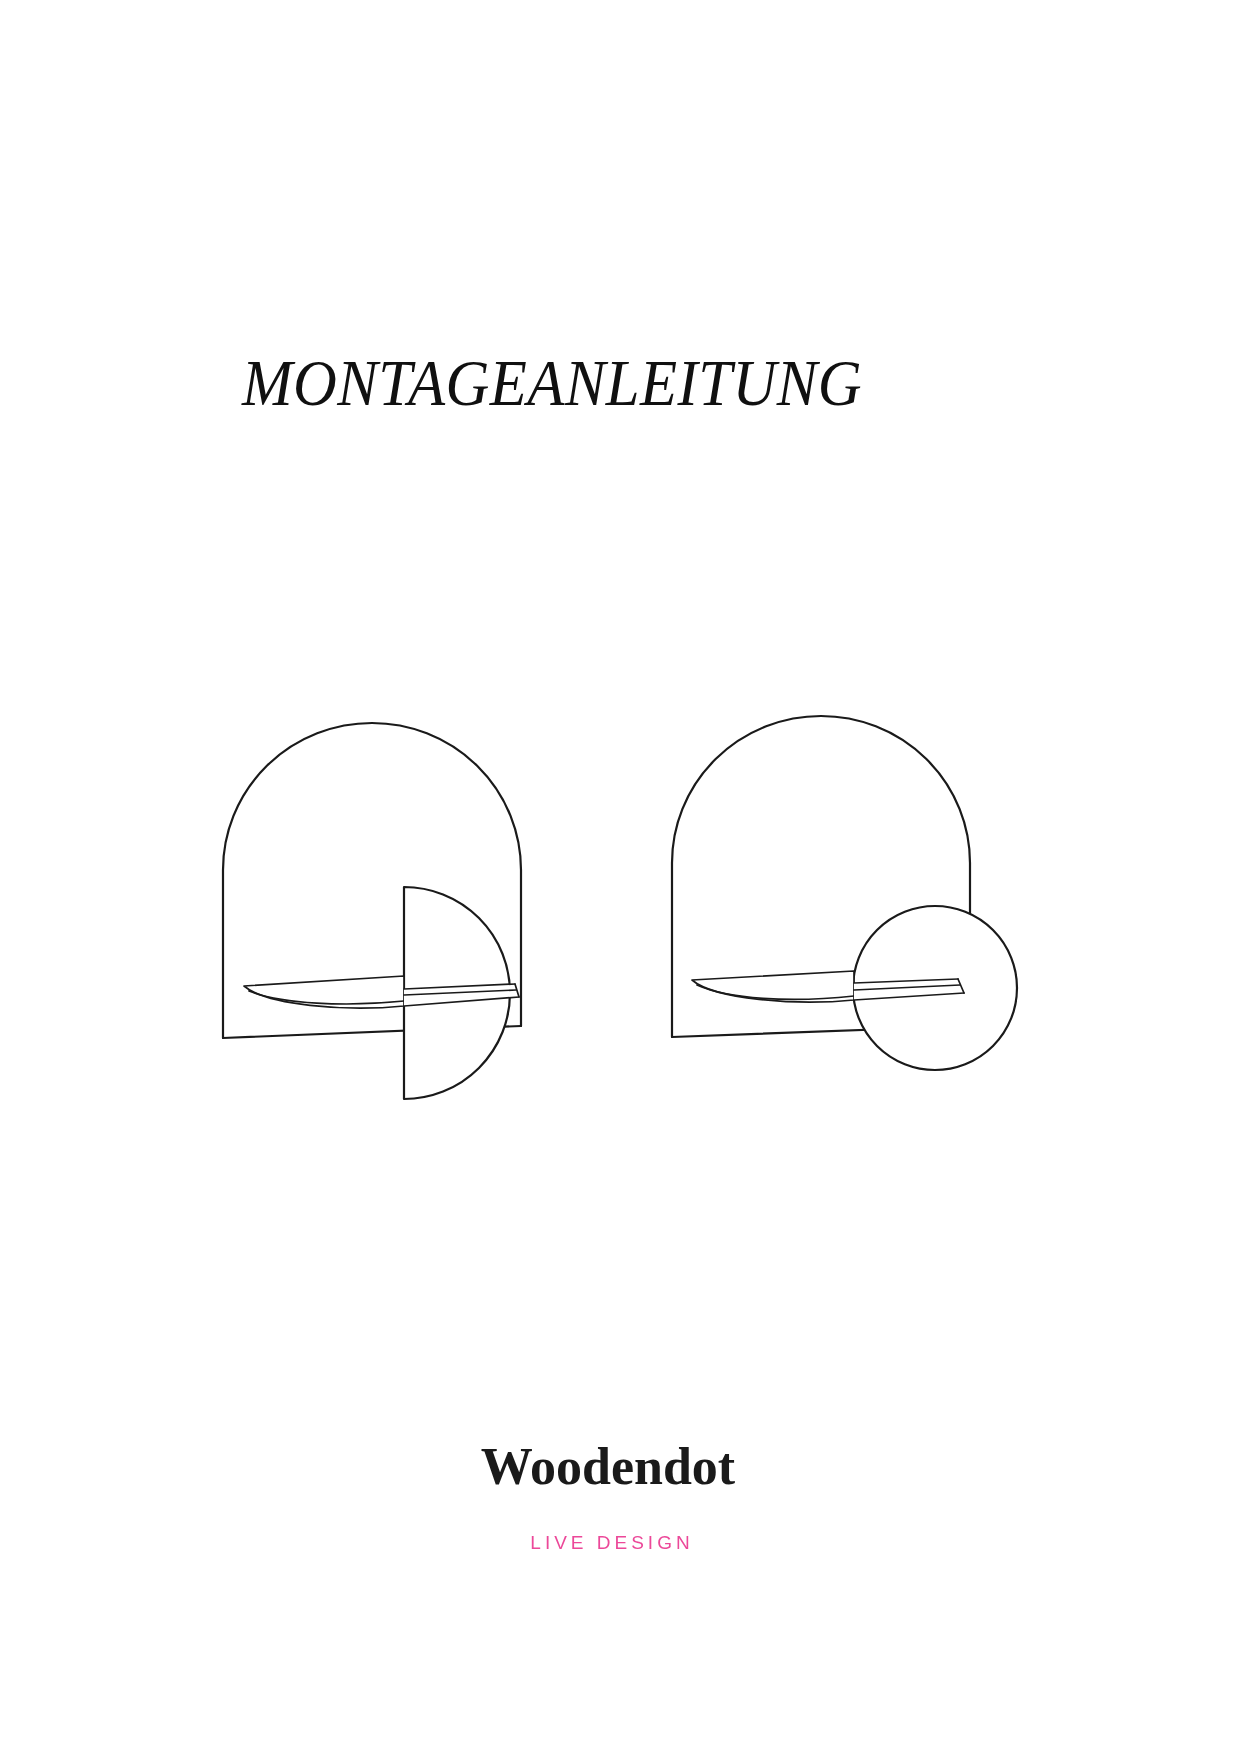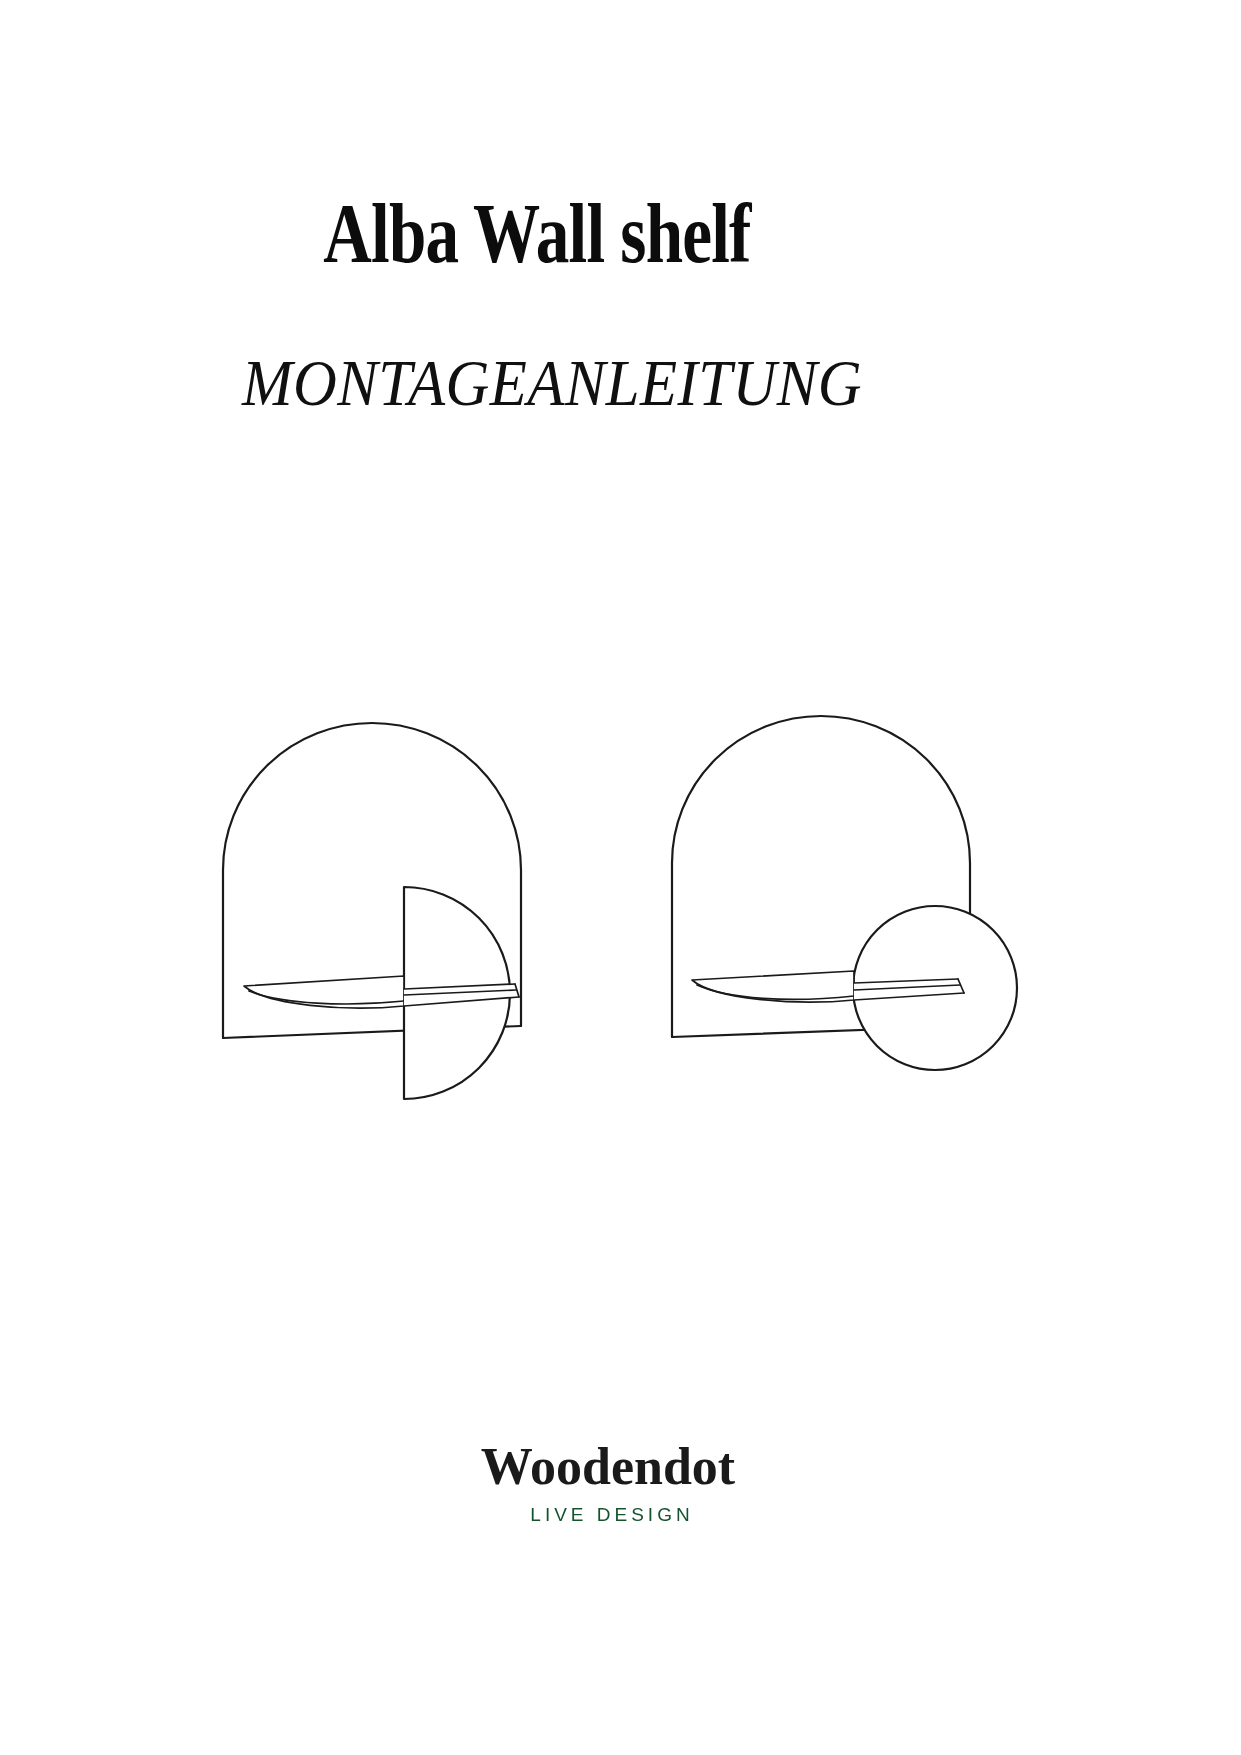--- a/index.html
+++ b/index.html
@@ -74,31 +74,29 @@
     transform:translateX(-50%);
     white-space:nowrap;
   }
   .tagline{
     display:inline-block;
     font-family:"Liberation Sans", sans-serif;
     font-weight:400;
     font-size:19px;
     line-height:1;
     letter-spacing:4px;
-    color:#14532d;
+    color:#ec4899;
+    margin-top:28px;
   }
 </style>
 </head>
 <body>
 
 <div class="page">
 
-  <div class="title-wrap">
-    <span class="title">Alba Wall shelf</span>
-  </div>
 
   <div class="subtitle-wrap">
     <span class="subtitle">MONTAGEANLEITUNG</span>
   </div>
 
   <svg class="drawings" viewBox="180 630 880 500" xmlns="http://www.w3.org/2000/svg" fill="none" stroke="#1a1a1a" stroke-width="2.2" stroke-linecap="round" stroke-linejoin="round">
 
     <g>
 
       <path d="M 223 1038 L 223 870 A 149 147 0 0 1 521 870 L 521 1026" fill="none"></path>

